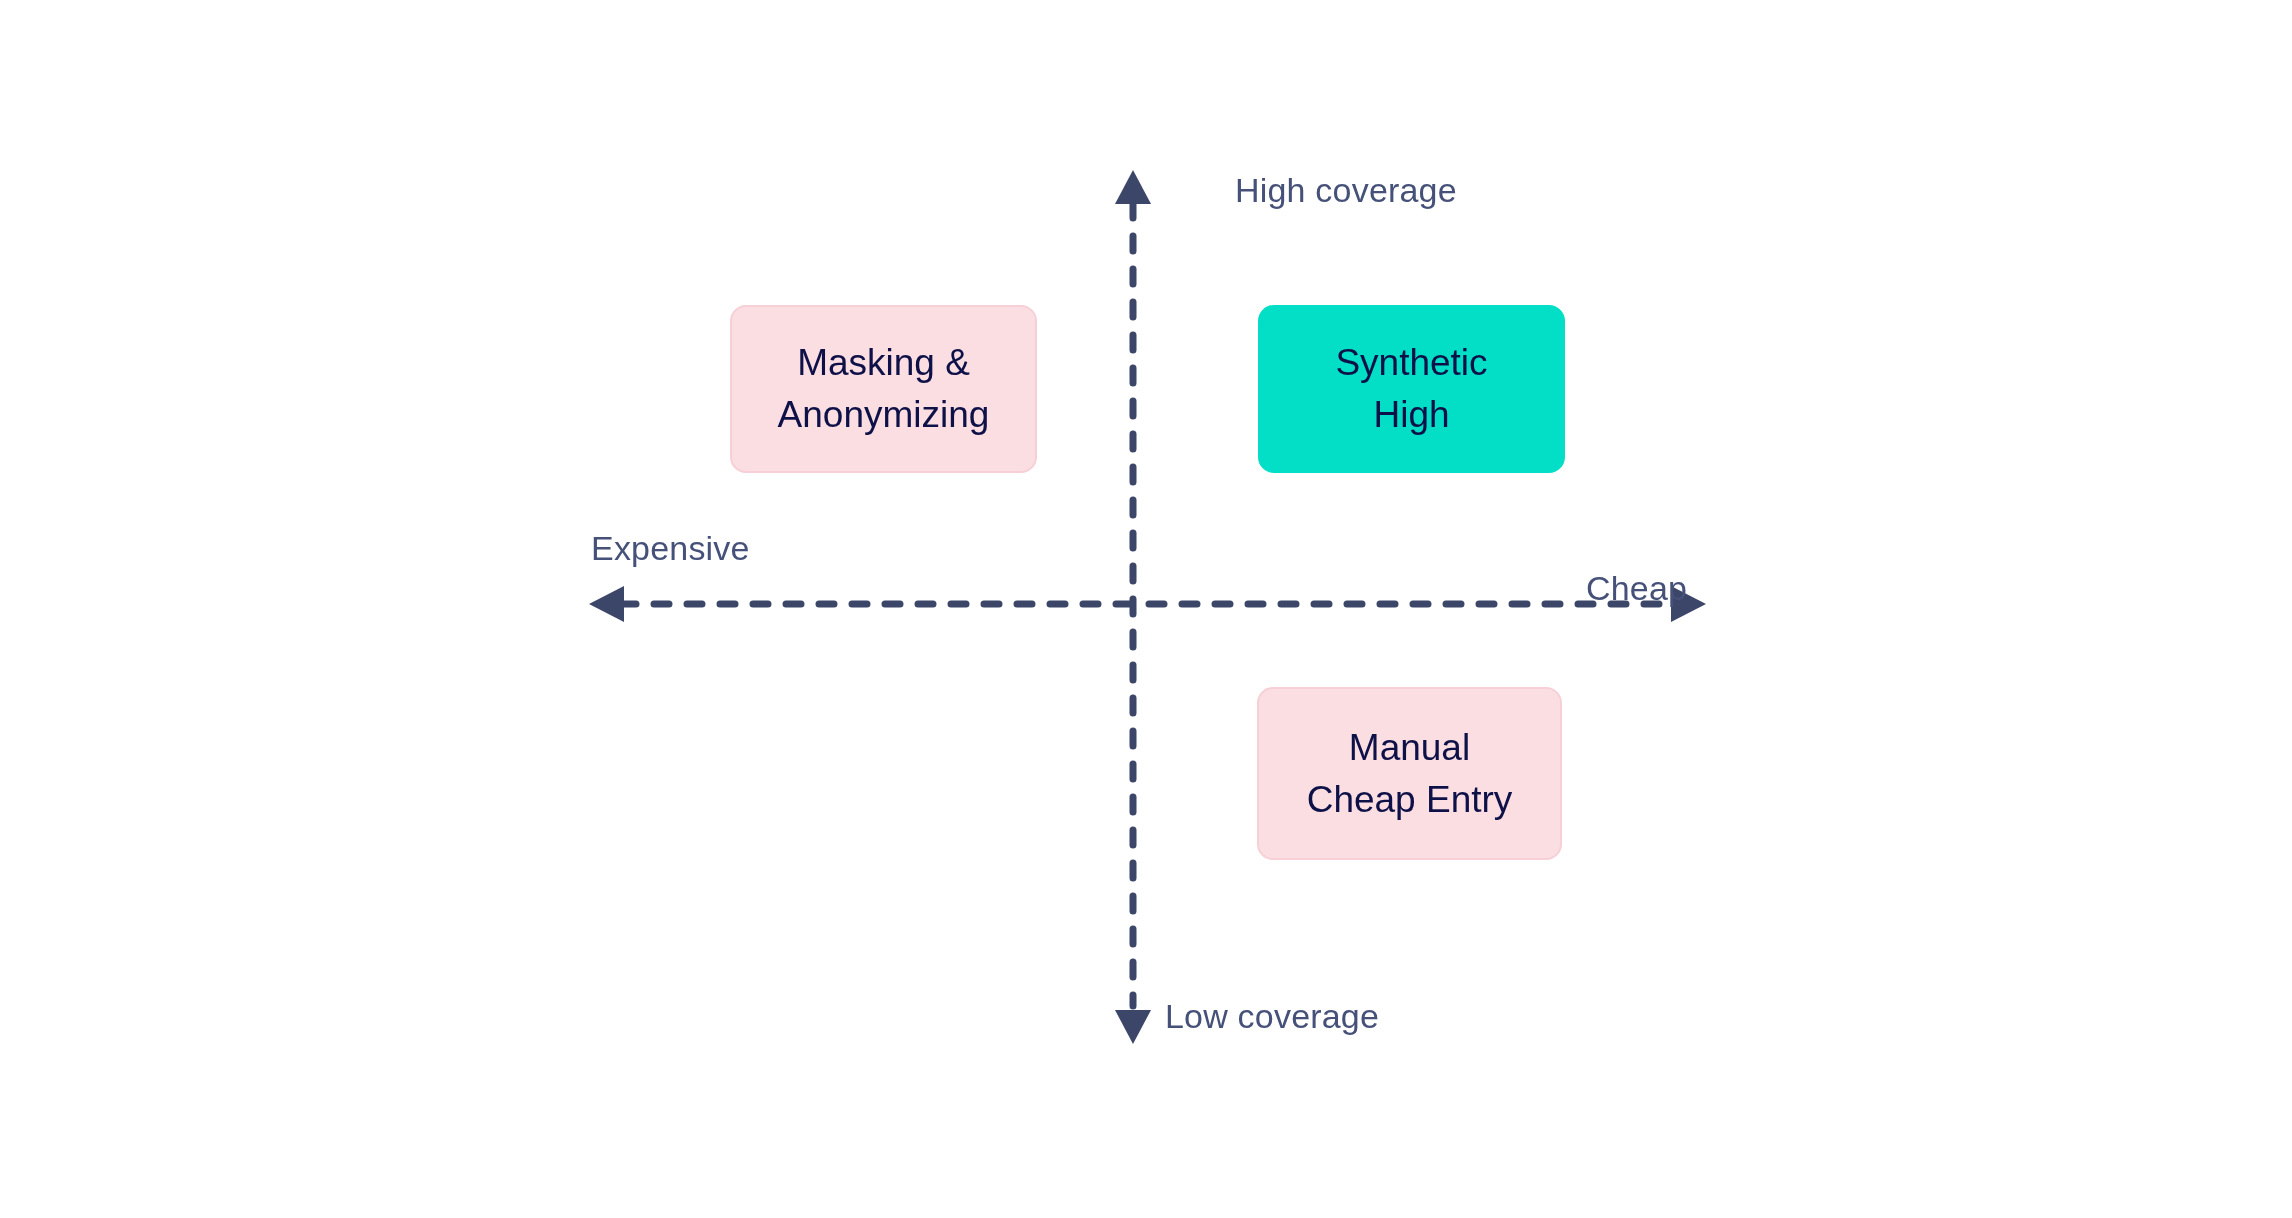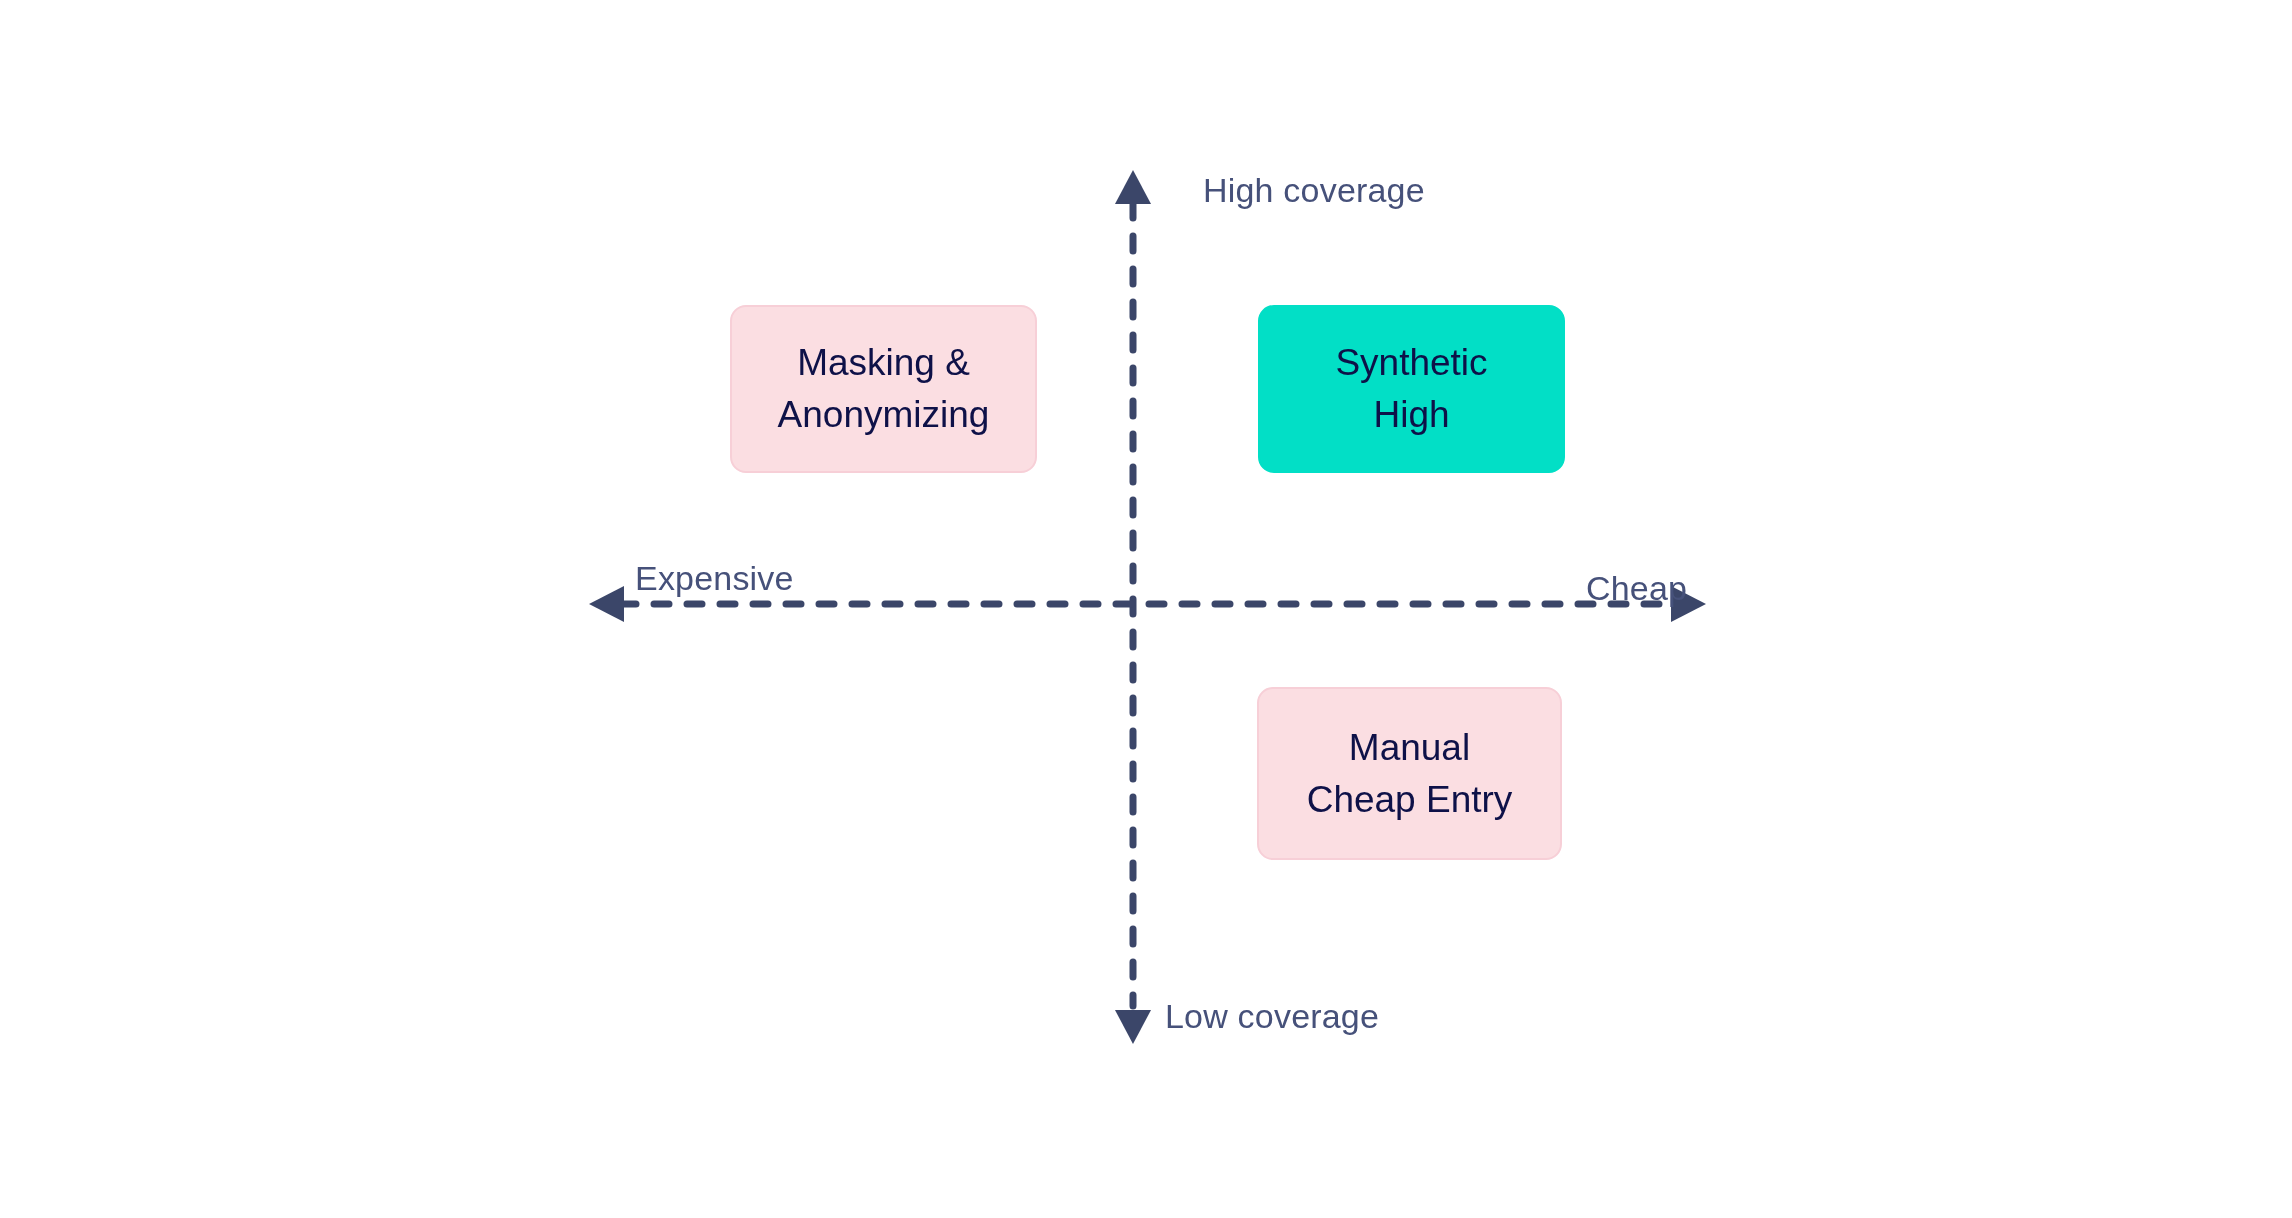--- a/index.html
+++ b/index.html
@@ -28,23 +28,23 @@
   .quad-box{
     position:absolute;width:307px;height:168px;border-radius:16px;
     display:flex;flex-direction:column;align-items:center;justify-content:center;
     text-align:center;font-size:37px;line-height:52px;color:var(--box-text);
   }
   .quad-box.pink{background:var(--pink);border:2px solid var(--pink-border);}
   .quad-box.teal{background:var(--teal);border:2px solid var(--teal);}
   .box-masking{left:730px;top:305px;}
   .box-synthetic{left:1258px;top:305px;}
   .box-manual{left:1257px;top:687px;width:305px;height:173px;}
-  .label-high{left:1203px;top:171px;}
+  .label-high{left:1235px;top:171px;}
   .label-low{left:1165px;top:997px;}
-  .label-expensive{left:591px;top:559px;margin-left:44px;}
+  .label-expensive{left:591px;top:529px;}
   .label-cheap{left:1586px;top:530px;margin-top:39px;}
 </style>
 </head>
 <body>
 
 <div class="canvas">
 
   <svg class="axes-svg" viewBox="0 0 2292 1218" aria-hidden="true">
 
     <line class="axis-line" x1="1133" y1="203" x2="1133" y2="1006"></line>

